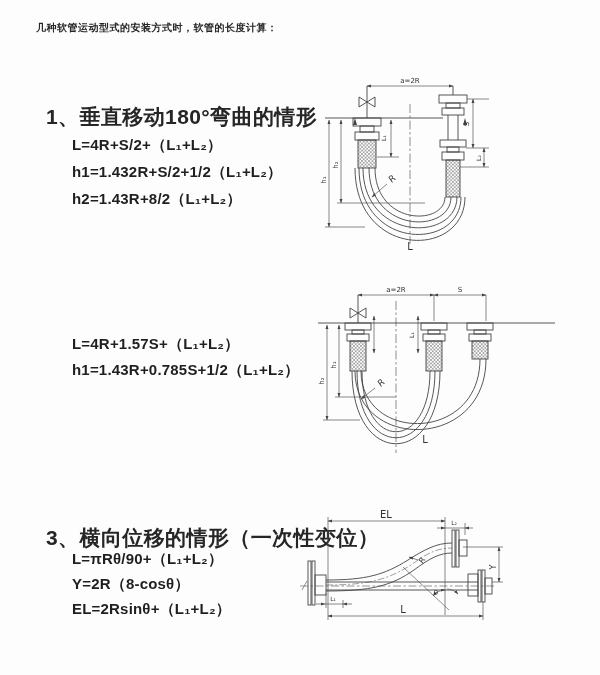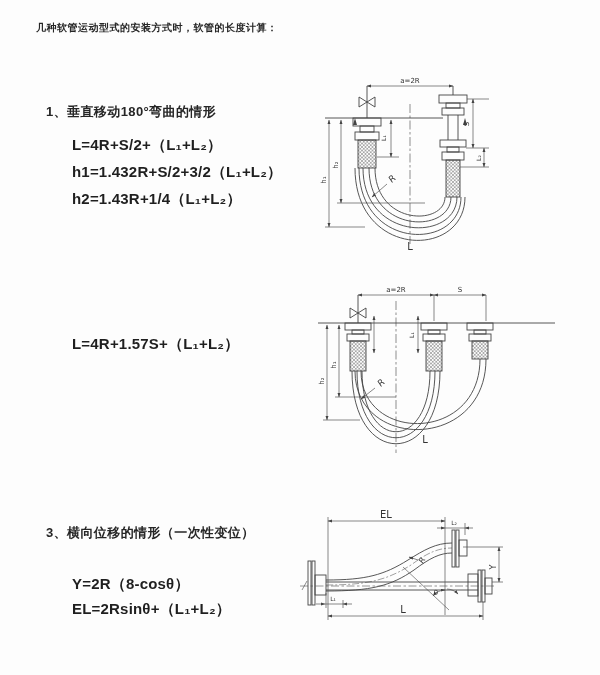--- a/index.html
+++ b/index.html
@@ -1,40 +1,42 @@
 <!DOCTYPE html>
 <html><head>
 <meta charset="utf-8">
 <style>
   html,body{margin:0;padding:0;}
   body{background:#ffffff;}
   .page{position:relative;width:600px;height:675px;background:#fdfdfd;overflow:hidden;
         font-family:"Liberation Sans","DejaVu Sans",sans-serif;color:#262626;}
   .t{position:absolute;white-space:nowrap;}
   .title{font-size:10px;font-weight:bold;letter-spacing:.5px;}
-  .head{font-size:13px;font-weight:bold;letter-spacing:.4px;}
+  .head{font-size:21px;font-weight:bold;letter-spacing:.4px;}
   .fm{font-size:15px;font-weight:600;letter-spacing:.2px;color:#1f1f1f;text-align:right;}
   svg.diag{position:absolute;}
   svg text{font-family:"DejaVu Sans","Liberation Sans",sans-serif;fill:#333;}
 </style>
 </head>
 <body>
 
 <div class="page">
 
   <div class="t title" style="left:36px;top:21px">几种软管运动型式的安装方式时，软管的长度计算：</div>
 
   <div class="t head" style="left:46px;top:103px">1、垂直移动180°弯曲的情形</div>
   <div class="t fm" style="left:72px;top:136px">L=4R+S/2+（L₁+L₂）</div>
-  <div class="t fm" style="left:72px;top:163px">h1=1.432R+S/2+3/2（L₁+L₂）</div>
-  <div class="t fm" style="left:72px;top:190px">h2=1.43R+1/4（L₁+L₂）</div>
+  <div class="t fm" style="left:72px;top:163px">h1=1.432R+S/2+1/2（L₁+L₂）</div>
+  <div class="t fm" style="left:72px;top:190px">h2=1.43R+8/2（L₁+L₂）</div>
 
   <div class="t fm" style="left:72px;top:335px">L=4R+1.57S+（L₁+L₂）</div>
+  <div class="t fm" style="left:72px;top:361px">h1=1.43R+0.785S+1/2（L₁+L₂）</div>
 
   <div class="t head" style="left:46px;top:524px">3、横向位移的情形（一次性变位）</div>
+  <div class="t fm" style="left:72px;top:550px">L=πRθ/90+（L₁+L₂）</div>
   <div class="t fm" style="left:72px;top:575px">Y=2R（8-cosθ）</div>
   <div class="t fm" style="left:72px;top:600px">EL=2Rsinθ+（L₁+L₂）</div>
 
   <svg class="diag" style="left:313px;top:70px" width="285" height="185" viewBox="0 0 285 185">
     <defs>
       <marker id="ar1" markerWidth="8" markerHeight="6" refX="6" refY="2.2" orient="auto-start-reverse">
         <path d="M0,0 L6.5,2.2 L0,4.4 Z" fill="#444"></path>
       </marker>
       <pattern id="br1" width="3.5" height="3.5" patternUnits="userSpaceOnUse">
         <path d="M0,3.5 L3.5,0 M0,0 L3.5,3.5" stroke="#666" stroke-width="0.5"></path>

